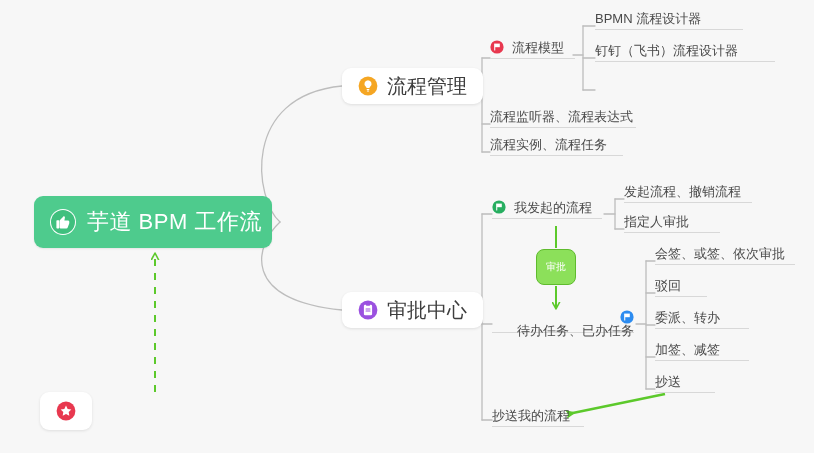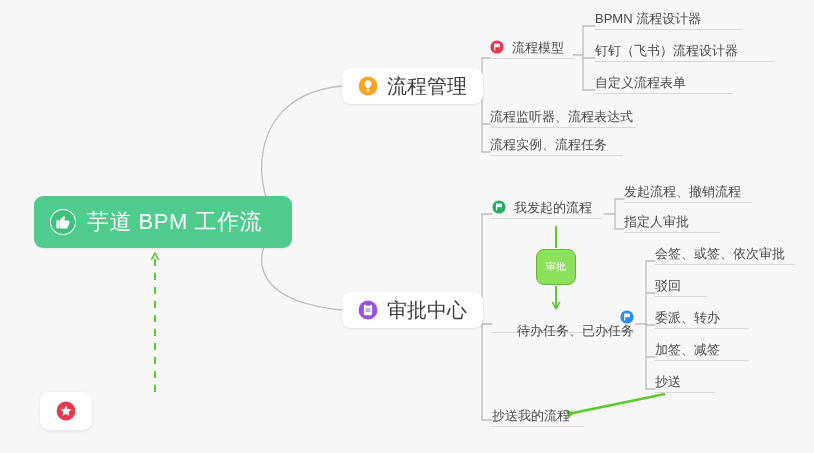--- a/index.html
+++ b/index.html
@@ -23,21 +23,21 @@
     width: 814px;
     height: 453px;
     pointer-events: none;
   }
 
   
   .root-node {
     position: absolute;
     left: 34px;
     top: 196px;
-    width: 258px;
+    width: 238px;
     height: 52px;
     background: #4ECB8D;
     border-radius: 9px;
     display: flex;
     align-items: center;
     padding-left: 16px;
     box-sizing: border-box;
     box-shadow: 0 1px 2px rgba(0,0,0,0.08);
   }
   .root-label {
@@ -214,23 +214,20 @@
     </span>
     <span class="leaf-text hasicon">流程模型</span>
   </div>
 
   <div class="leaf-node" style="left:595px; top:8px; width:148px; height:22px;">
     <span class="leaf-text">BPMN 流程设计器</span>
   </div>
   <div class="leaf-node" style="left:595px; top:40px; width:180px; height:22px;">
     <span class="leaf-text">钉钉（飞书）流程设计器</span>
   </div>
-  <div class="leaf-node" style="left:595px; top:72px; width:138px; height:22px;">
-    <span class="leaf-text">自定义流程表单</span>
-  </div>
 
   <div class="leaf-node" style="left:490px; top:106px; width:146px; height:22px;">
     <span class="leaf-text">流程监听器、流程表达式</span>
   </div>
 
   <div class="leaf-node" style="left:490px; top:134px; width:133px; height:22px;">
     <span class="leaf-text">流程实例、流程任务</span>
   </div>
 
   <div class="card-node" style="left:342px; top:292px; height:36px;">

